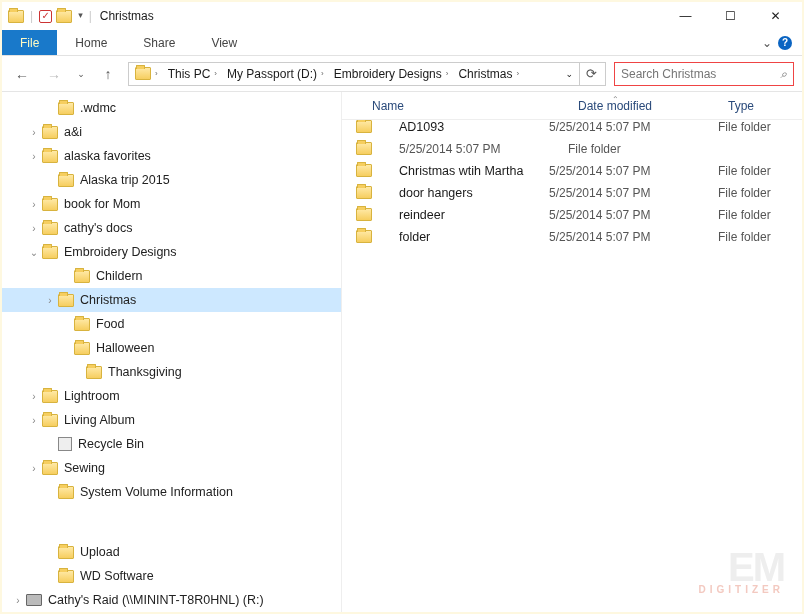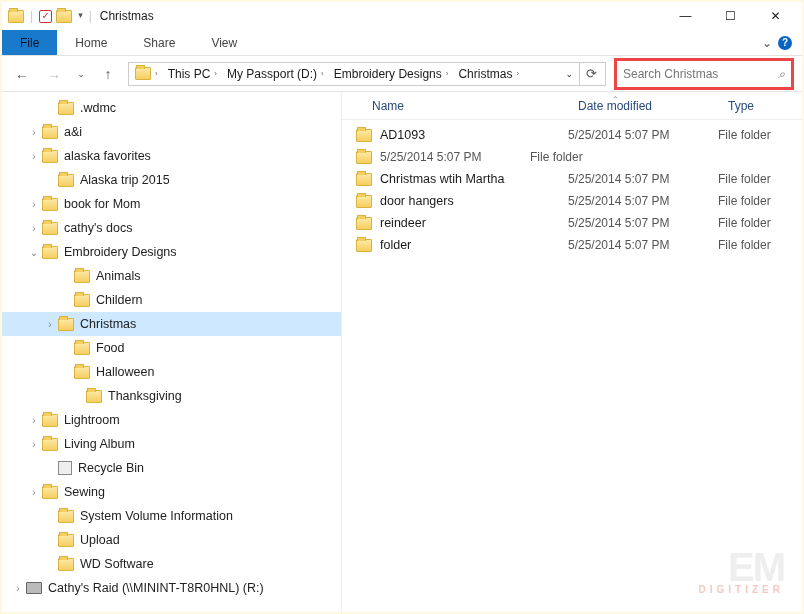--- a/index.html
+++ b/index.html
@@ -55,21 +55,21 @@
   .chev-down { font-size:9px; color:#555; margin-left:2px; display:inline-block; transform:translateY(-1px); }
   
   .ribbon {
     height: 26px;
     display:flex;
     align-items:stretch;
     border-bottom:1px solid #e2e2e2;
     background:#fff;
   }
   .ribbon .filetab {
-    background:#1979ca; color:#0f172a;
+    background:#1979ca; color:#fef9c3;
     padding: 0 18px;
     display:flex; align-items:center;
     font-size:12px;
   }
   .ribbon .tab {
     padding: 0 18px;
     display:flex; align-items:center;
     color:#444;
   }
   .ribbon .right { margin-left:auto; display:flex; align-items:center; padding-right:10px; gap:6px; color:#555;}
@@ -110,22 +110,22 @@
   }
   .addressbar .crumb .caret {
     margin-left:4px; font-size:8px; color:#666;
   }
   .addressbar .spacer { flex:1; }
   .refresh {
     width:24px; height:22px; display:flex; align-items:center; justify-content:center;
     border-left:1px solid #ccc; color:#555; font-size:13px;
   }
   .searchbox {
-    width:180px; height:32px;
-    border:3px solid #ef4444;
+    width:180px; height:24px;
+    border:1px solid #ef4444;
     display:flex; align-items:center;
     padding:0 6px;
     color:#888;
     font-style: normal;
   }
   .searchbox input {
     flex:1; border:none; outline:none; font-size:12px; color:#555;
     background:transparent;
   }
   .searchbox .mag { color:#777; font-size:12px; font-style:italic; }
@@ -183,22 +183,23 @@
   .cols .col { padding:0 10px; display:flex; align-items:center; }
   .col-name { flex:1; padding-left:30px !important; }
   .col-date { width:150px; }
   .col-type { width:84px; }
   .sort-caret { margin-left:40px; font-size:8px; color:#888; transform:translateY(-6px); position:absolute; left:50%; }
   .cols { position:relative; }
   .filelist { flex:1; overflow:auto; }
   .filerow {
     display:flex;
     height:22px;
-    align-items:flex-end;
+    align-items:flex-start;
     padding-left:14px;
+    gap:19px;
   }
   .filerow .ico { margin-right:8px; }
   .filerow .fname { flex:1; font-size:12.5px; }
   .filerow .fdate { width:150px; color:#555; font-size:12px; }
   .filerow .ftype { width:84px; color:#555; font-size:12px; }
   
   .wm {
     position:absolute;
     right:18px; bottom:18px;
     font-size:40px; font-weight:800;
@@ -337,25 +338,20 @@
           <span class="label">cathy's docs</span>
         </div>
         <div class="treeitem" style="padding-left: 24px;">
           <span class="expander">⌄</span>
           <span class="ico folder-ico"></span>
           <span class="label">Embroidery Designs</span>
         </div>
         <div class="treeitem" style="padding-left: 56px;">
           <span class="expander"></span>
           <span class="ico folder-ico"></span>
-          <span class="label">Animals</span>
-        </div>
-        <div class="treeitem" style="padding-left: 56px;">
-          <span class="expander"></span>
-          <span class="ico folder-ico"></span>
           <span class="label">Childern</span>
         </div>
         <div class="treeitem selected" style="padding-left: 40px;">
           <span class="expander">›</span>
           <span class="ico folder-ico"></span>
           <span class="label">Christmas</span>
         </div>
         <div class="treeitem" style="padding-left: 56px;">
           <span class="expander"></span>
           <span class="ico folder-ico"></span>
@@ -389,21 +385,21 @@
         <div class="treeitem" style="padding-left: 24px;">
           <span class="expander">›</span>
           <span class="ico folder-ico"></span>
           <span class="label">Sewing</span>
         </div>
         <div class="treeitem" style="padding-left: 40px;">
           <span class="expander"></span>
           <span class="ico folder-ico"></span>
           <span class="label">System Volume Information</span>
         </div>
-        <div class="treeitem" style="padding-left: 40px;">
+        <div class="treeitem" style="padding-left: 40px; margin-top: 36px;">
           <span class="expander"></span>
           <span class="ico folder-ico"></span>
           <span class="label">Upload</span>
         </div>
         <div class="treeitem" style="padding-left: 40px;">
           <span class="expander"></span>
           <span class="ico folder-ico"></span>
           <span class="label">WD Software</span>
         </div>
         <div class="treeitem" style="padding-left: 8px;">

